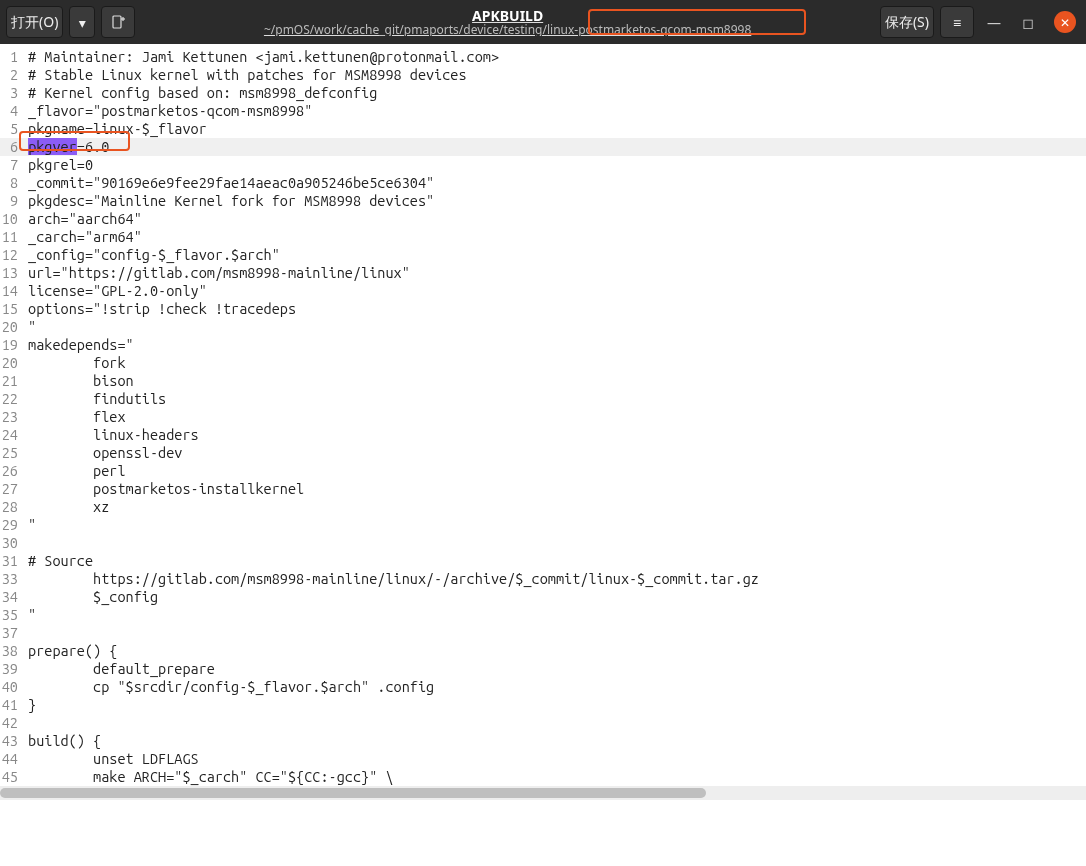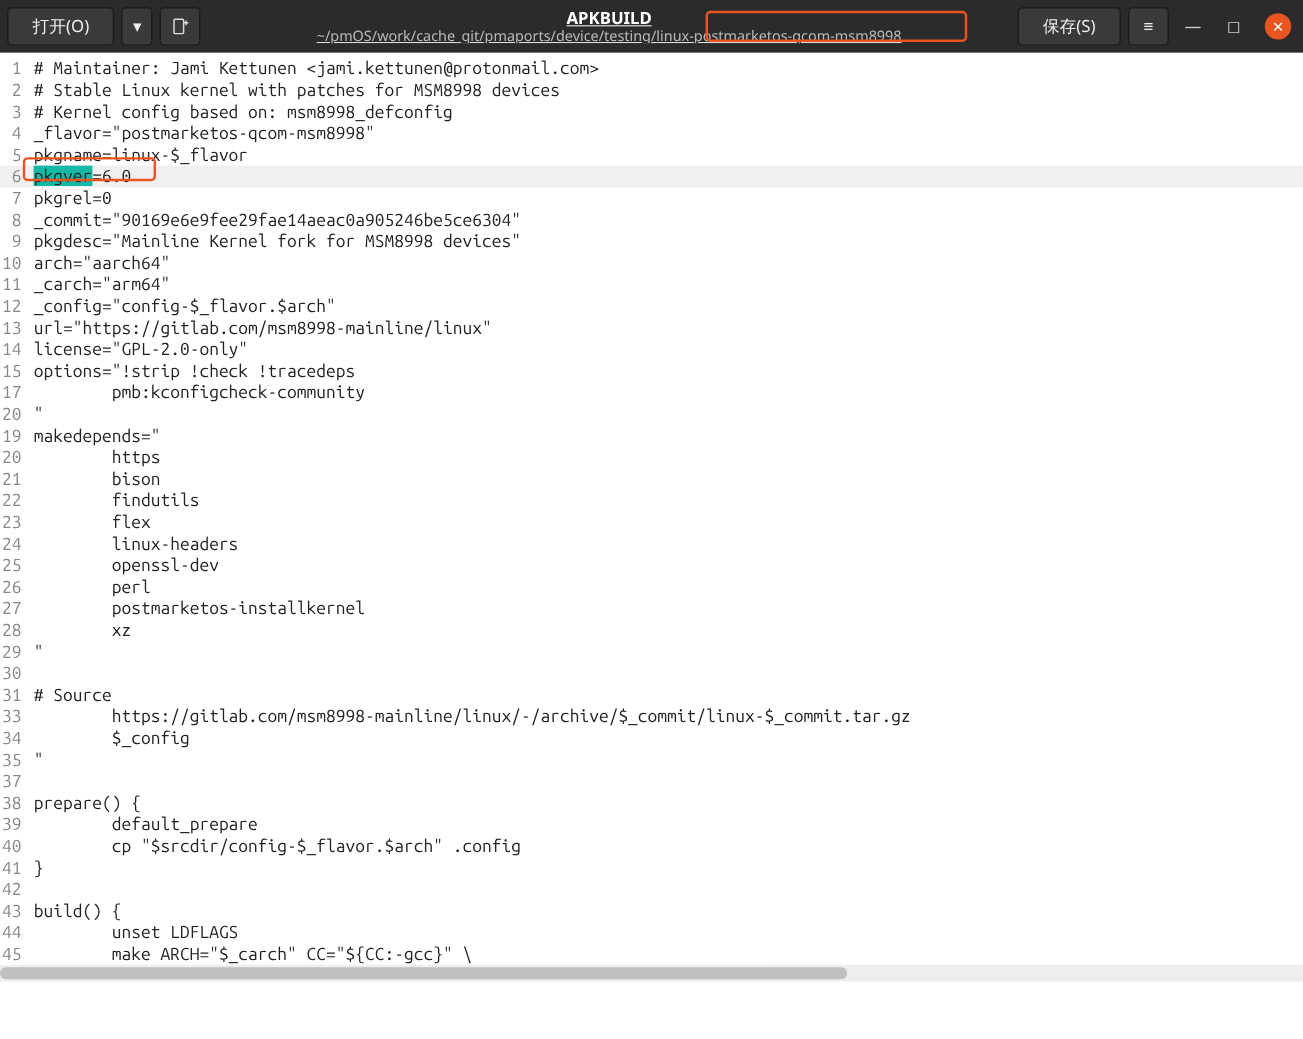--- a/index.html
+++ b/index.html
@@ -24,21 +24,21 @@
   }
   .tb-btn {
     background: #3a3a3a;
     border: 1px solid #1a1a1a;
     color: #eee;
     height: 32px;
     border-radius: 4px;
     display: flex;
     align-items: center;
     justify-content: center;
-    padding: 0 20px;
+    padding: 0 4px;
     font-size: 14px;
     cursor: pointer;
   }
   .tb-btn.icon { padding: 0; width: 34px; }
   .tb-dropdown { padding: 0; width: 26px; }
   .title-center {
     flex: 1;
     text-align: center;
     display: flex;
     flex-direction: column;
@@ -94,21 +94,21 @@
   .line.hl { background: #f0f0f0; }
   .gutter {
     width: 20px;
     text-align: right;
     color: #888;
     padding-right: 2px;
     flex-shrink: 0;
     user-select: none;
   }
   .code { color: #222; }
-  .sel { background: #14b8a6; color:#222;text-align:center; }
+  .sel { background: #8b5cf6; color:#222;text-align:center; }
   .scroll-h {
     height: 14px;
     background:#eee;
     position:relative;
     flex-shrink:0;
   }
   .scroll-thumb {
     position:absolute; left:0; top:2px;
     height:10px; width:65%;
     background:#bfbfbf; border-radius:5px;
@@ -167,24 +167,23 @@
       <div class="line hl"><span class="gutter">6</span><span class="code"> <span class="sel">pkgver</span>=6.0</span></div>
       <div class="line"><span class="gutter">7</span><span class="code"> pkgrel=0</span></div>
       <div class="line"><span class="gutter">8</span><span class="code"> _commit="90169e6e9fee29fae14aeac0a905246be5ce6304"</span></div>
       <div class="line"><span class="gutter">9</span><span class="code"> pkgdesc="Mainline Kernel fork for MSM8998 devices"</span></div>
       <div class="line"><span class="gutter">10</span><span class="code"> arch="aarch64"</span></div>
       <div class="line"><span class="gutter">11</span><span class="code"> _carch="arm64"</span></div>
       <div class="line"><span class="gutter">12</span><span class="code"> _config="config-$_flavor.$arch"</span></div>
       <div class="line"><span class="gutter">13</span><span class="code"> url="https://gitlab.com/msm8998-mainline/linux"</span></div>
       <div class="line"><span class="gutter">14</span><span class="code"> license="GPL-2.0-only"</span></div>
       <div class="line"><span class="gutter">15</span><span class="code"> options="!strip !check !tracedeps</span></div>
-      <div class="line"><span class="gutter">17</span><span class="code">         pmb:kconfigcheck-community</span></div>
       <div class="line"><span class="gutter">20</span><span class="code"> "</span></div>
       <div class="line"><span class="gutter">19</span><span class="code"> makedepends="</span></div>
-      <div class="line"><span class="gutter">20</span><span class="code">         https</span></div>
+      <div class="line"><span class="gutter">20</span><span class="code">         fork</span></div>
       <div class="line"><span class="gutter">21</span><span class="code">         bison</span></div>
       <div class="line"><span class="gutter">22</span><span class="code">         findutils</span></div>
       <div class="line"><span class="gutter">23</span><span class="code">         flex</span></div>
       <div class="line"><span class="gutter">24</span><span class="code">         linux-headers</span></div>
       <div class="line"><span class="gutter">25</span><span class="code">         openssl-dev</span></div>
       <div class="line"><span class="gutter">26</span><span class="code">         perl</span></div>
       <div class="line"><span class="gutter">27</span><span class="code">         postmarketos-installkernel</span></div>
       <div class="line"><span class="gutter">28</span><span class="code">         xz</span></div>
       <div class="line"><span class="gutter">29</span><span class="code"> "</span></div>
       <div class="line"><span class="gutter">30</span><span class="code"> </span></div>

